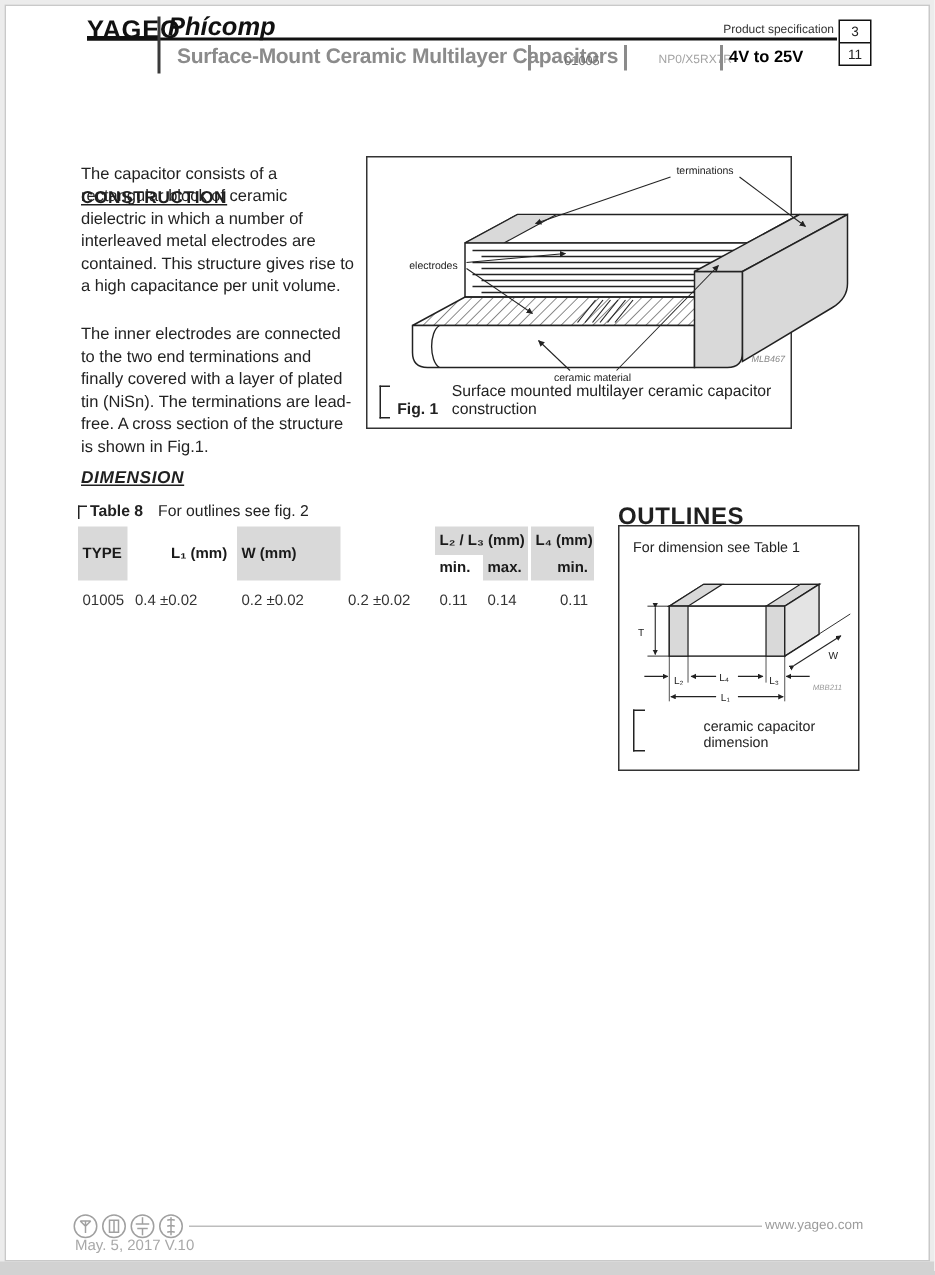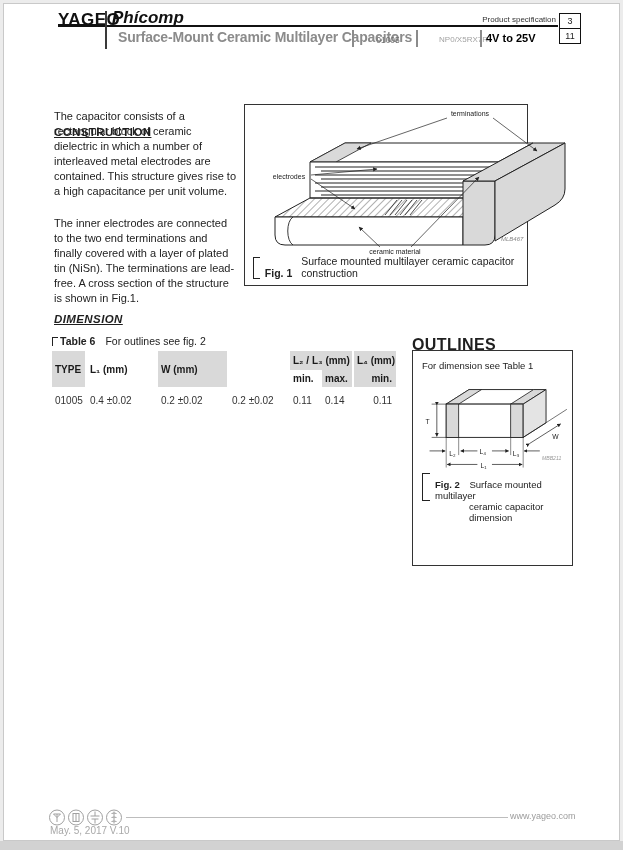--- a/index.html
+++ b/index.html
@@ -37,21 +37,21 @@
 
   
   .tabtag{display:flex;align-items:flex-start;font-size:10.5px;color:#222;}
   .tab-bracket{display:inline-block;width:6px;height:9px;border-left:1px solid #222;border-top:1px solid #222;margin:2px 2px 0 0;}
   .tabtag b{margin-right:10px;}
   .dimtable{display:grid;grid-template-columns:33px 69px 69px 59px 30px 30px 42px;grid-template-rows:19px 17px;column-gap:2px;font-size:10px;font-weight:bold;color:#1a1a1a;}
   .dimtable>div{display:flex;align-items:center;padding-left:3px;}
   .gray{background:#d9d9d9;}
   .rt{justify-content:flex-end;padding-right:4px !important;}
   .c-type{grid-column:1;grid-row:1/3;}
-  .c-l1{grid-column:2;grid-row:1/3;}
+  .c-l1{grid-column:2;grid-row:1/3;margin-left:24px;}
   .c-w{grid-column:3;grid-row:1/3;}
   .c-t{grid-column:4;grid-row:1/3;}
   .c-l2l3{grid-column:5/7;grid-row:1;}
   .c-l4{grid-column:7;grid-row:1;}
   .c-min1{grid-column:5;grid-row:2;}
   .c-max{grid-column:6;grid-row:2;}
   .c-min2{grid-column:7;grid-row:2;}
   .datarow{display:grid;grid-template-columns:33px 69px 69px 59px 30px 30px 42px;column-gap:2px;font-size:10px;color:#333;margin-top:4px;}
   .datarow>div{padding-left:3px;line-height:15px;}
 
@@ -156,21 +156,21 @@
     <div class="cap" style="position:absolute;left:8px;bottom:6px;">
       <span class="cap-bracket"></span>
       <b>Fig. 1</b>
       <span>Surface mounted multilayer ceramic capacitor construction</span>
     </div>
   </div>
 
   <div class="abs h1" style="left:50px;top:309px;font-style:italic;">DIMENSION</div>
   <div class="abs tabtag" style="left:48px;top:331px;">
     <span class="tab-bracket"></span>
-    <b>Table 6</b>
+    <b>Table 8</b>
     <span>For outlines see fig. 2</span>
   </div>
   <div class="abs dimtable" style="left:48px;top:347px;text-align:center;">
     <div class="c-type gray">TYPE</div>
     <div class="c-l1">L₁ (mm)</div>
     <div class="c-w gray">W (mm)</div>
     <div class="c-l2l3 gray">L₂ / L₃ (mm)</div>
     <div class="c-l4 gray">L₄ (mm)</div>
     <div class="c-min1">min.</div>
     <div class="c-max gray">max.</div>
@@ -180,21 +180,21 @@
     <div>01005</div>
     <div>0.4 ±0.02</div>
     <div>0.2 ±0.02</div>
     <div>0.2 ±0.02</div>
     <div>0.11</div>
     <div>0.14</div>
     <div class="rt" style="text-align:right;padding-right:4px;">0.11</div>
   </div>
 
   <div class="abs h1" style="left:408px;top:332px;text-decoration:none;font-size:16px;">OUTLINES</div>
-  <div class="abs figbox" style="left:408px;top:346px;width:161px;height:216px;text-decoration:underline;">
+  <div class="abs figbox" style="left:408px;top:346px;width:161px;height:164px;text-decoration:underline;">
     <div class="outnote" style="position:absolute;left:9px;top:9px;">For dimension see Table 1</div>
     <svg style="position:absolute;left:2px;top:26px;" width="156" height="100" viewBox="0 0 150 96">
       <defs>
         <marker id="arr2" markerWidth="6" markerHeight="6" refX="4.5" refY="2.5" orient="auto">
           <path d="M0,0 L5,2.5 L0,5 Z" fill="#222"></path>
         </marker>
       </defs>
 
       <polygon points="30,26 52,12 126,12 104,26" fill="#fff" stroke="#222" stroke-width="0.9"></polygon>
       <polygon points="30,26 52,12 64,12 42,26" fill="#d9d9d9" stroke="#222" stroke-width="0.8"></polygon>
@@ -228,24 +228,20 @@
       <text x="94" y="76" font-size="6.5" fill="#222">L₃</text>
       <line x1="120" y1="71" x2="105" y2="71" stroke="#222" stroke-width="0.7" marker-end="url(#arr2)"></line>
 
       <line x1="60" y1="84" x2="31" y2="84" stroke="#222" stroke-width="0.7" marker-end="url(#arr2)"></line>
       <text x="63" y="87" font-size="6.5" fill="#222">L₁</text>
       <line x1="74" y1="84" x2="103" y2="84" stroke="#222" stroke-width="0.7" marker-end="url(#arr2)"></line>
       <text x="122" y="80" font-size="5" font-style="italic" fill="#999">MBB211</text>
     </svg>
     <div class="fig2cap" style="position:absolute;left:9px;top:128px;">
       <span class="br"></span>
-      <div class="l1">
-        <b>Fig. 2</b>
-        <span>Surface mounted multilayer</span>
-      </div>
       <div class="l2">ceramic capacitor dimension</div>
     </div>
   </div>
 
   <svg class="abs" style="left:44px;top:804px;" width="78" height="19" viewBox="0 0 78 19">
     <g fill="none" stroke="#a0a0a0" stroke-width="1">
       <circle cx="9" cy="9.5" r="7.5"></circle>
       <path d="M5.5,6 L12.5,6 M9,6 L9,14 M5.5,6 L9,9.5 M12.5,6 L9,9.5"></path>
       <circle cx="28" cy="9.5" r="7.5"></circle>
       <rect x="25" y="5.5" width="6" height="8"></rect>

